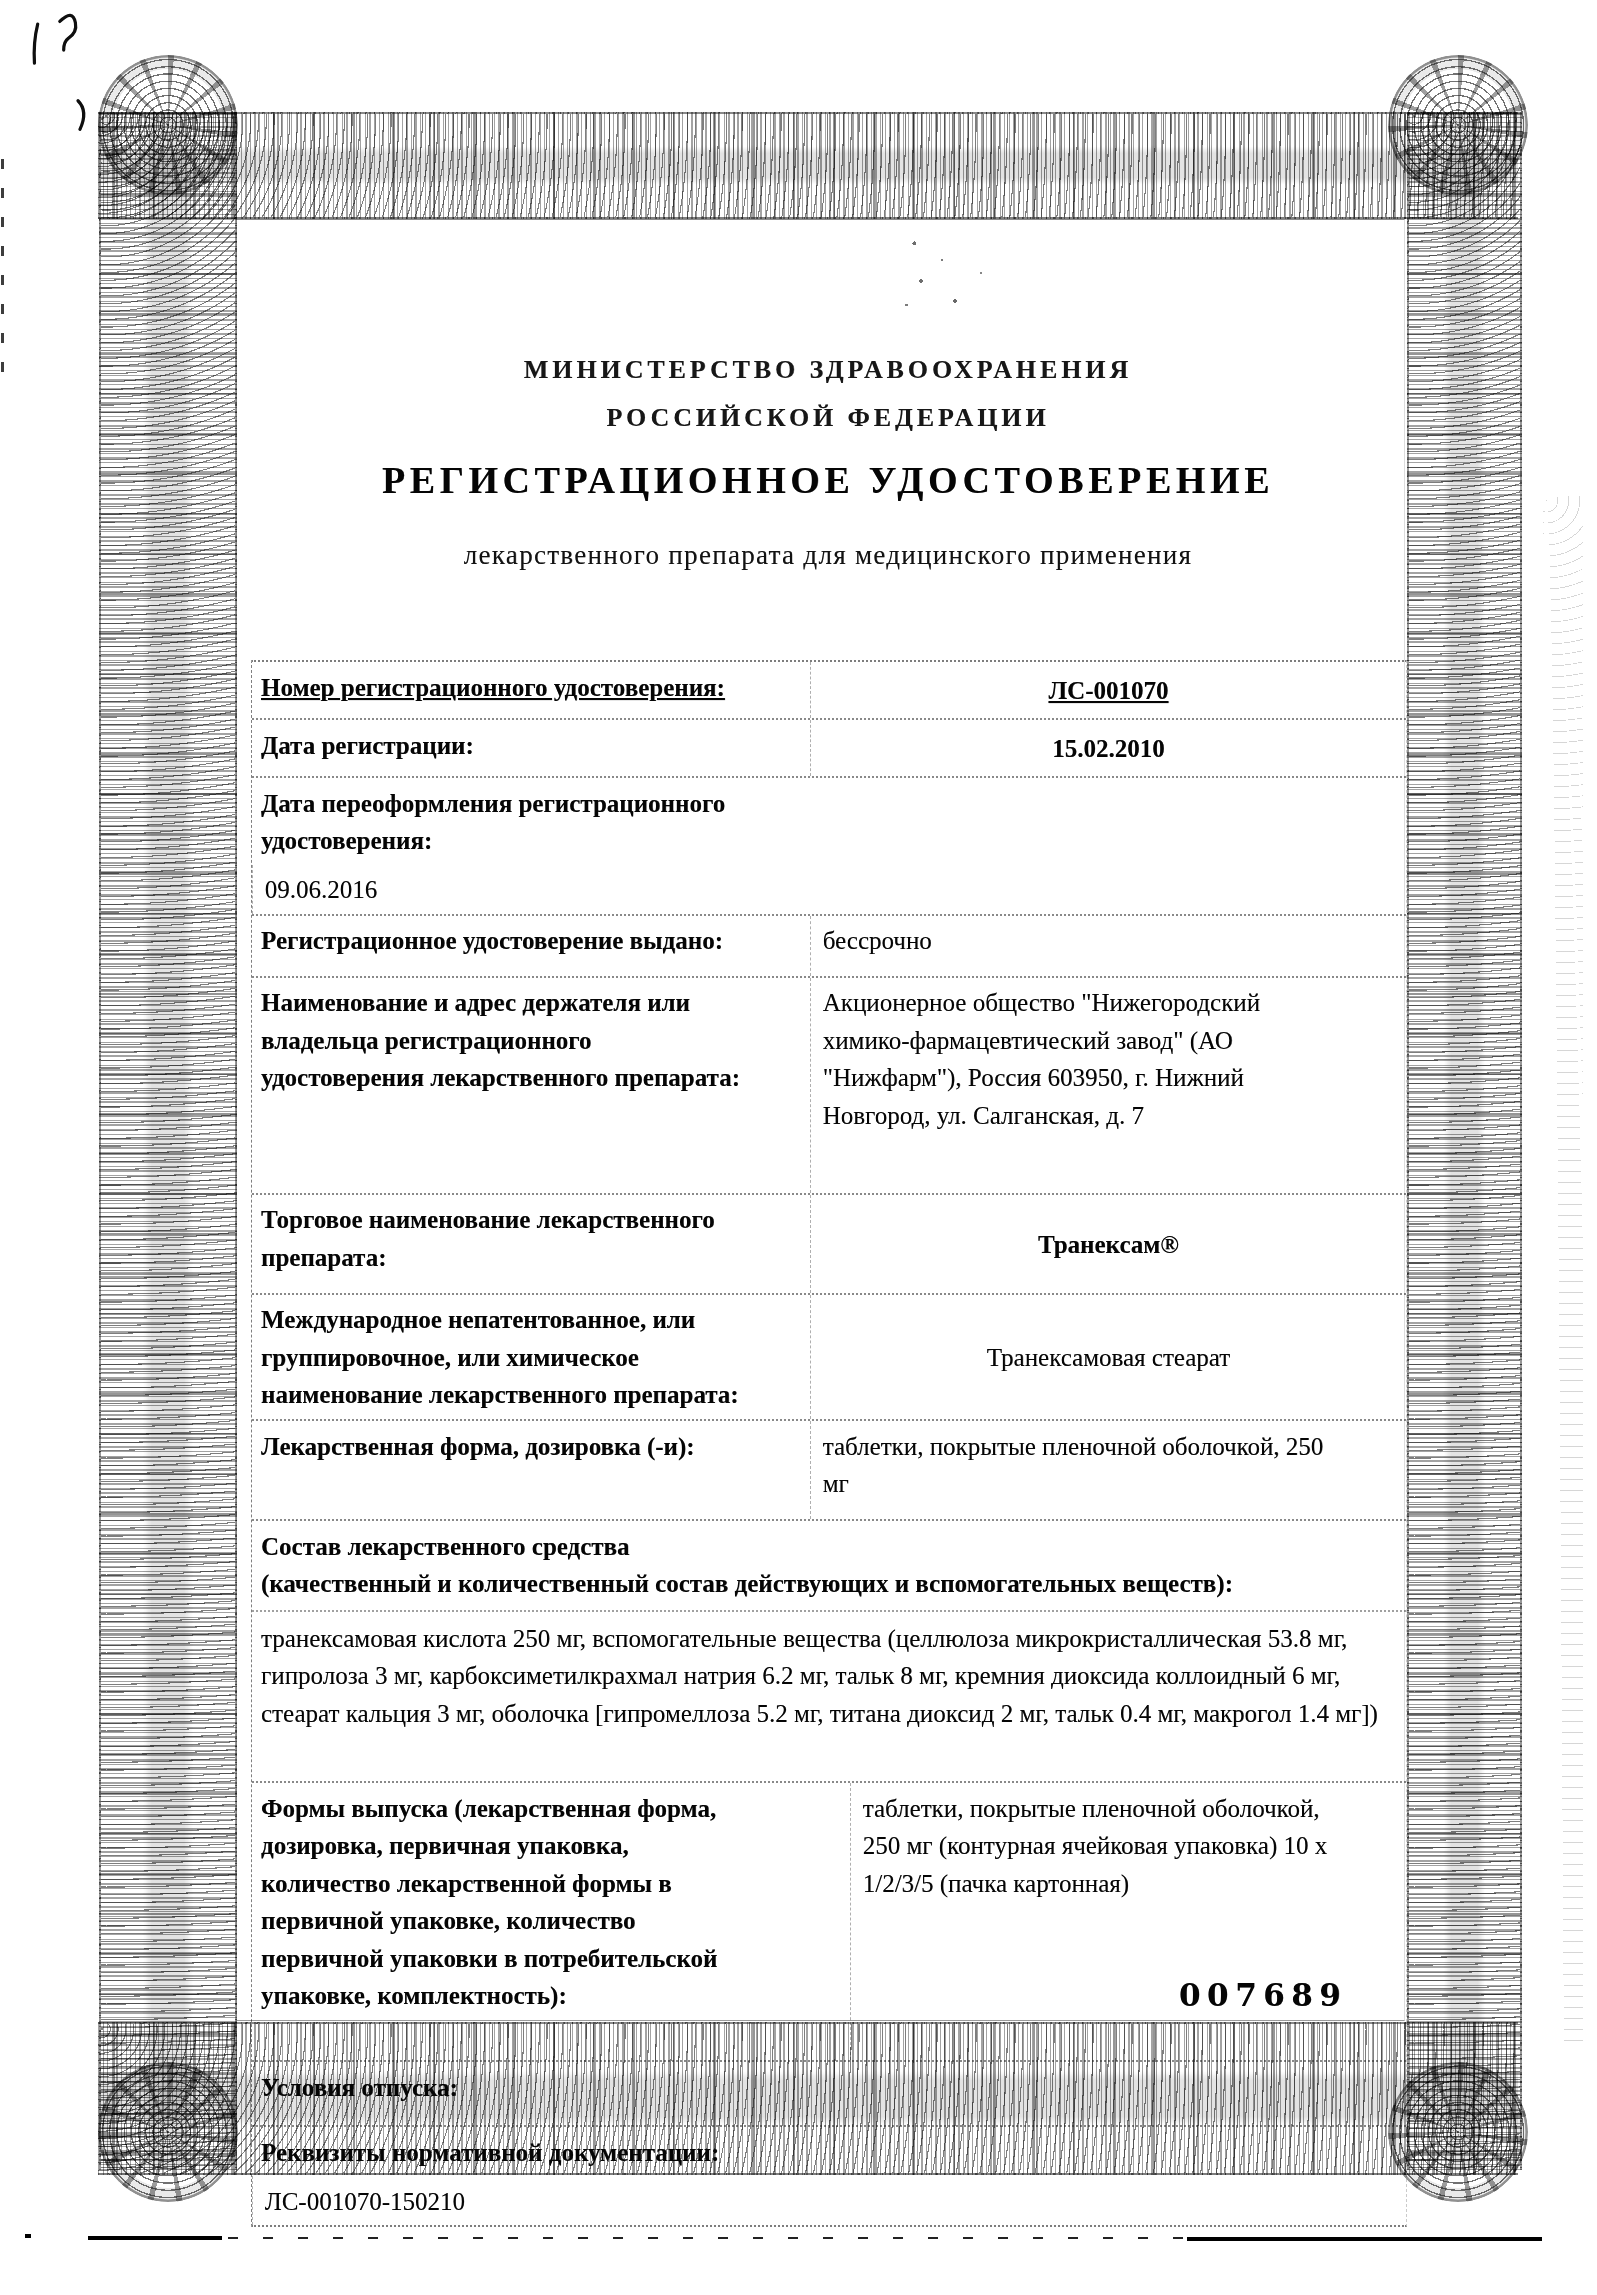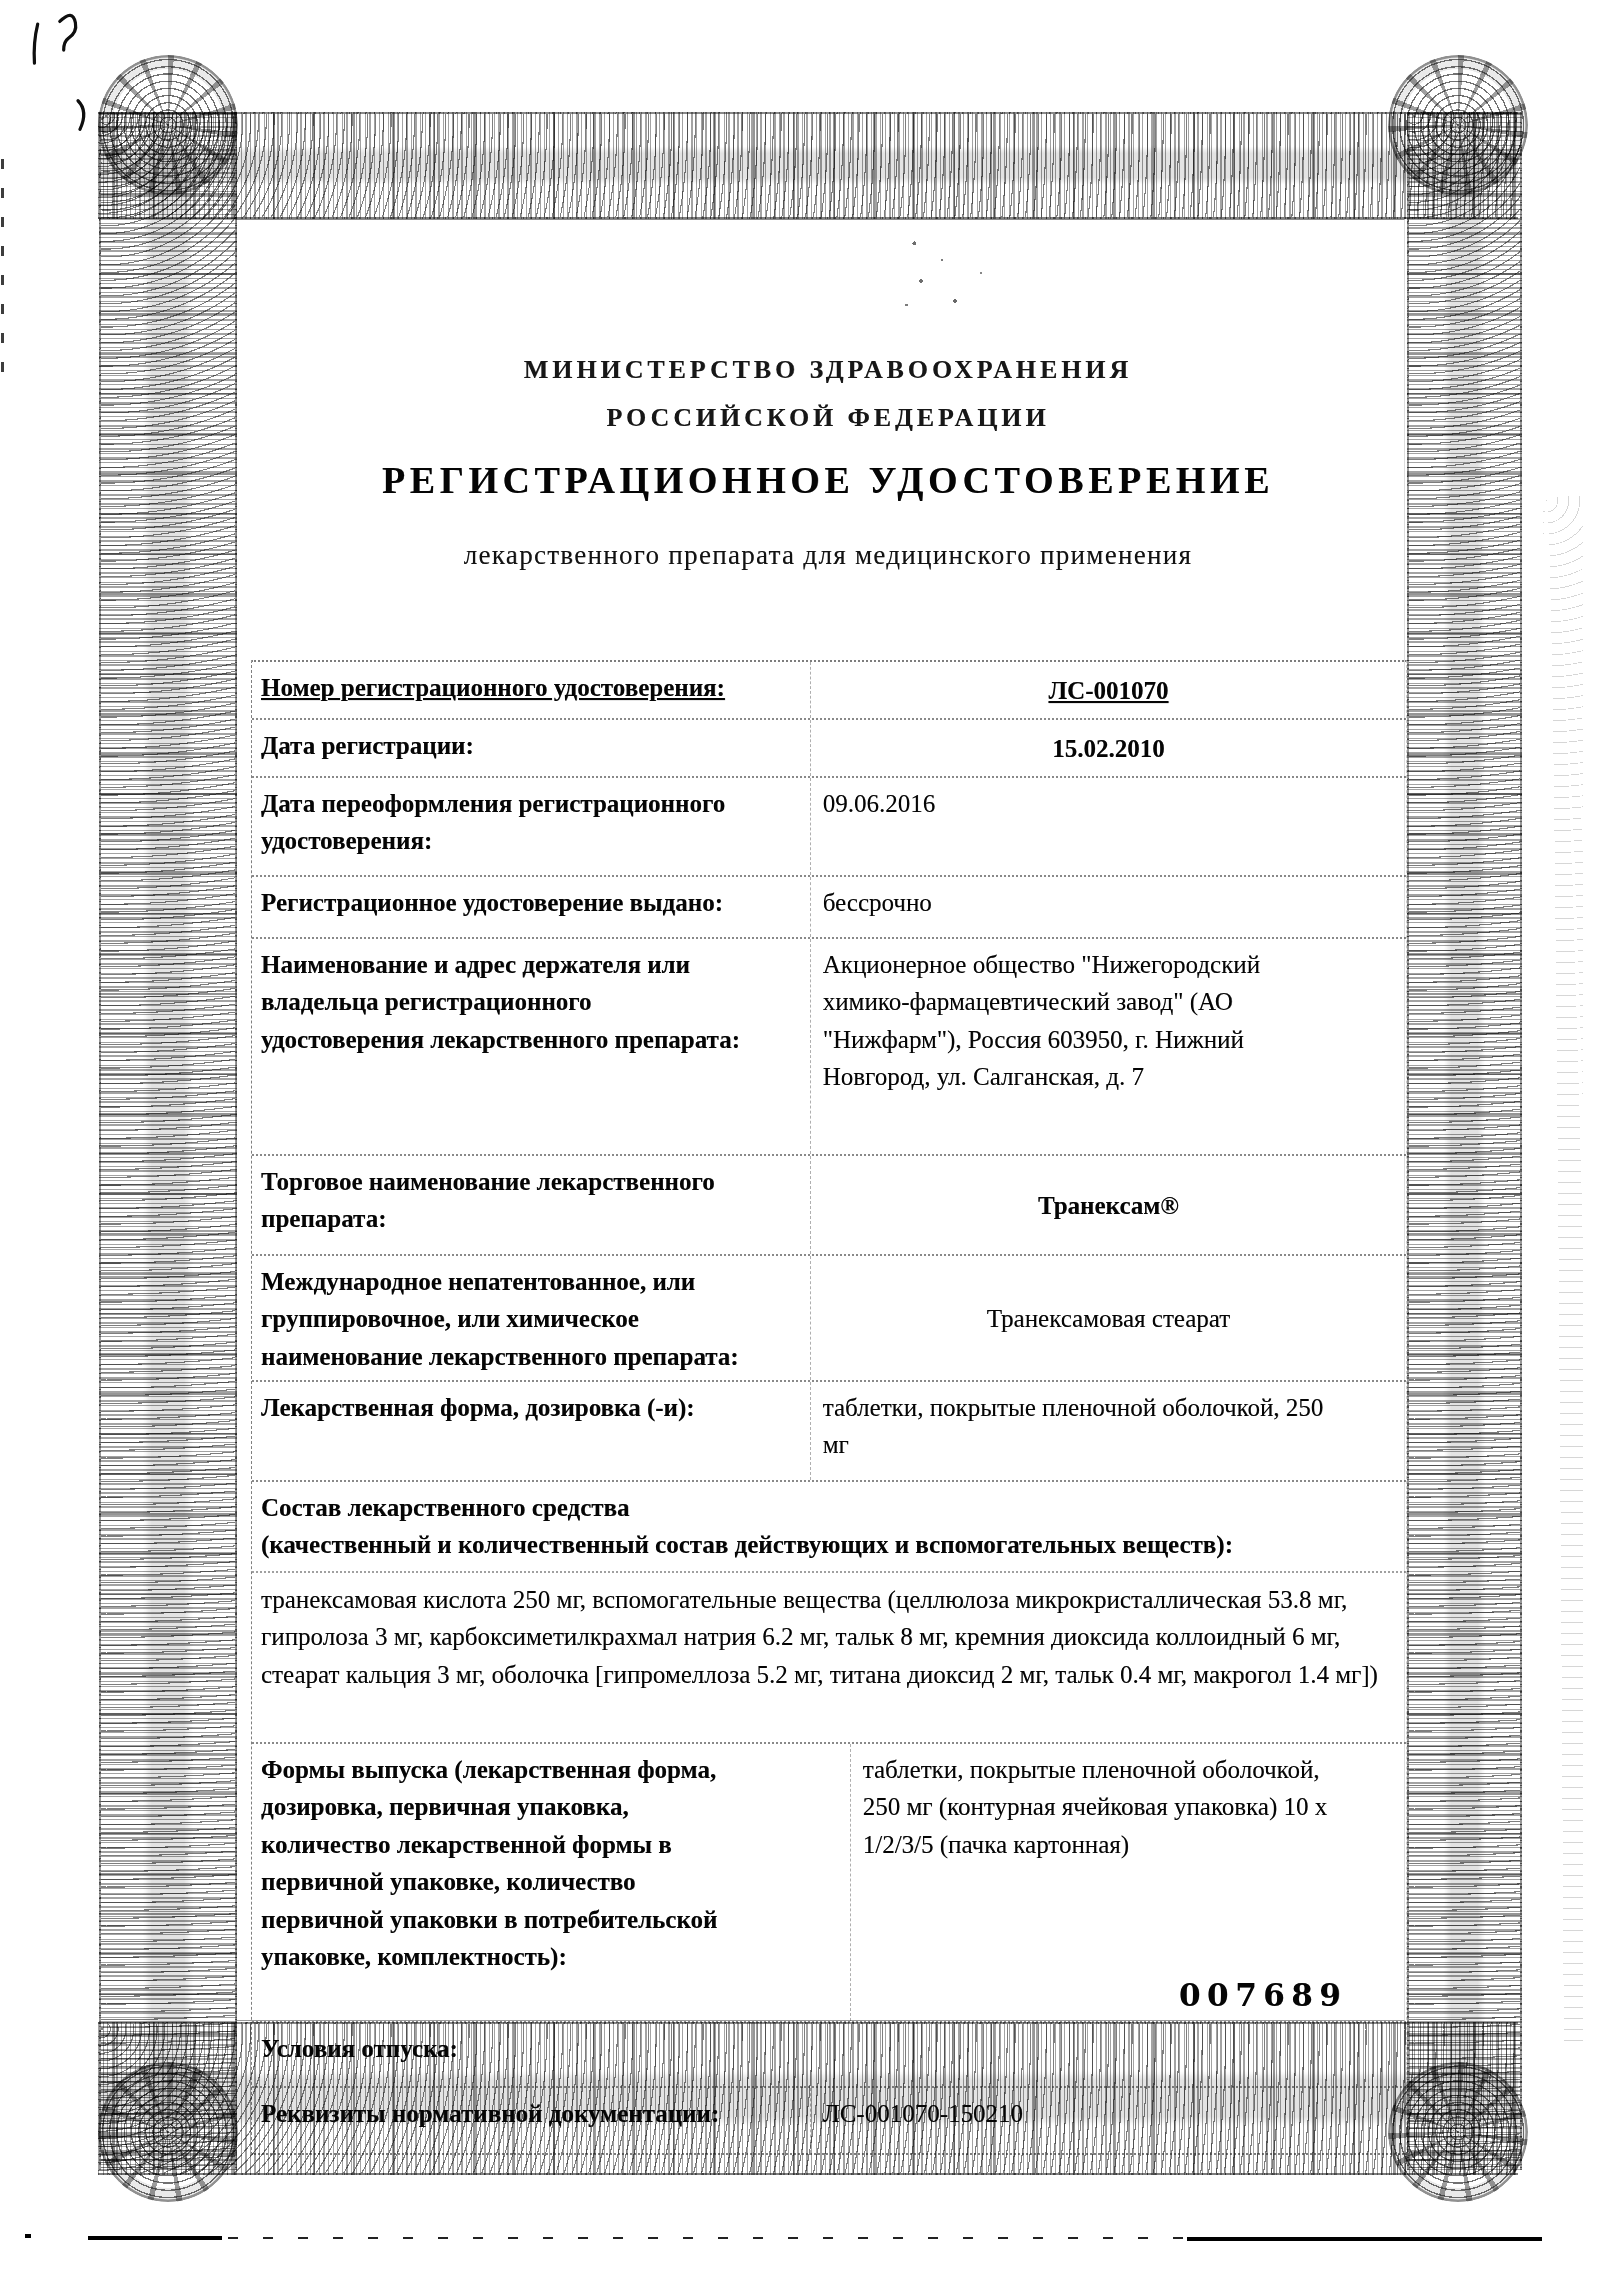--- a/index.html
+++ b/index.html
@@ -103,29 +103,29 @@
   .trow{ display:flex; border-top:2px dotted rgba(40,40,40,.55); }
   .trow:first-child{ border-top:none; }
   .tlabel{ width:558px; box-sizing:border-box; padding:6.5px 62px 5.2px 9px; font-weight:bold; }
   .tvalue{ flex:1; box-sizing:border-box; padding:6.5px 72px 5.2px 11.7px;
     border-left:1.3px dashed rgba(0,0,0,.32); display:flex; flex-direction:column; justify-content:flex-start; }
   .tvalue.center{ text-align:center; justify-content:center; padding-right:11.7px; }
   .tvalue.bold{ font-weight:bold; }
 
   #registry-rows .trow:nth-child(1){ min-height:56px;text-decoration:underline; }
   #registry-rows .trow:nth-child(2){ min-height:56px; }
-  #registry-rows .trow:nth-child(3){ min-height:97px; }
+  #registry-rows .trow:nth-child(3){ min-height:97px;flex-direction:column; }
   #registry-rows .trow:nth-child(4){ min-height:60px; }
   #registry-rows .trow:nth-child(5){ min-height:215px; }
   #registry-rows .trow:nth-child(6){ min-height:98px; }
   #registry-rows .trow:nth-child(7){ min-height:112px; }
   #registry-rows .trow:nth-child(8){ min-height:98px; }
   #release-rows .trow:nth-child(1){ min-height:277px;gap:40px; }
   #release-rows .trow:nth-child(2){ min-height:63px; }
-  #release-rows .trow:nth-child(3){ min-height:65px; }
+  #release-rows .trow:nth-child(3){ min-height:65px;flex-direction:column; }
   #release-rows .trow:first-child{ border-top:2px dotted rgba(40,40,40,.55); }
 
   .comp-header{ border-top:2px dotted rgba(40,40,40,.55); padding:6.5px 13px 5.2px 9px;
     font-weight:bold; min-height:91px; box-sizing:border-box; }
   .comp-text{ border-top:2px dotted rgba(40,40,40,.45); padding:7.8px 17px 6.5px 9px;
     min-height:171px; box-sizing:border-box; }
 
   
   .serial{ position:absolute; left:1179px; top:1977px; font-family:"DejaVu Serif", serif;
     font-weight:bold; font-size:31px; letter-spacing:6.5px; filter:blur(0.3px); }

